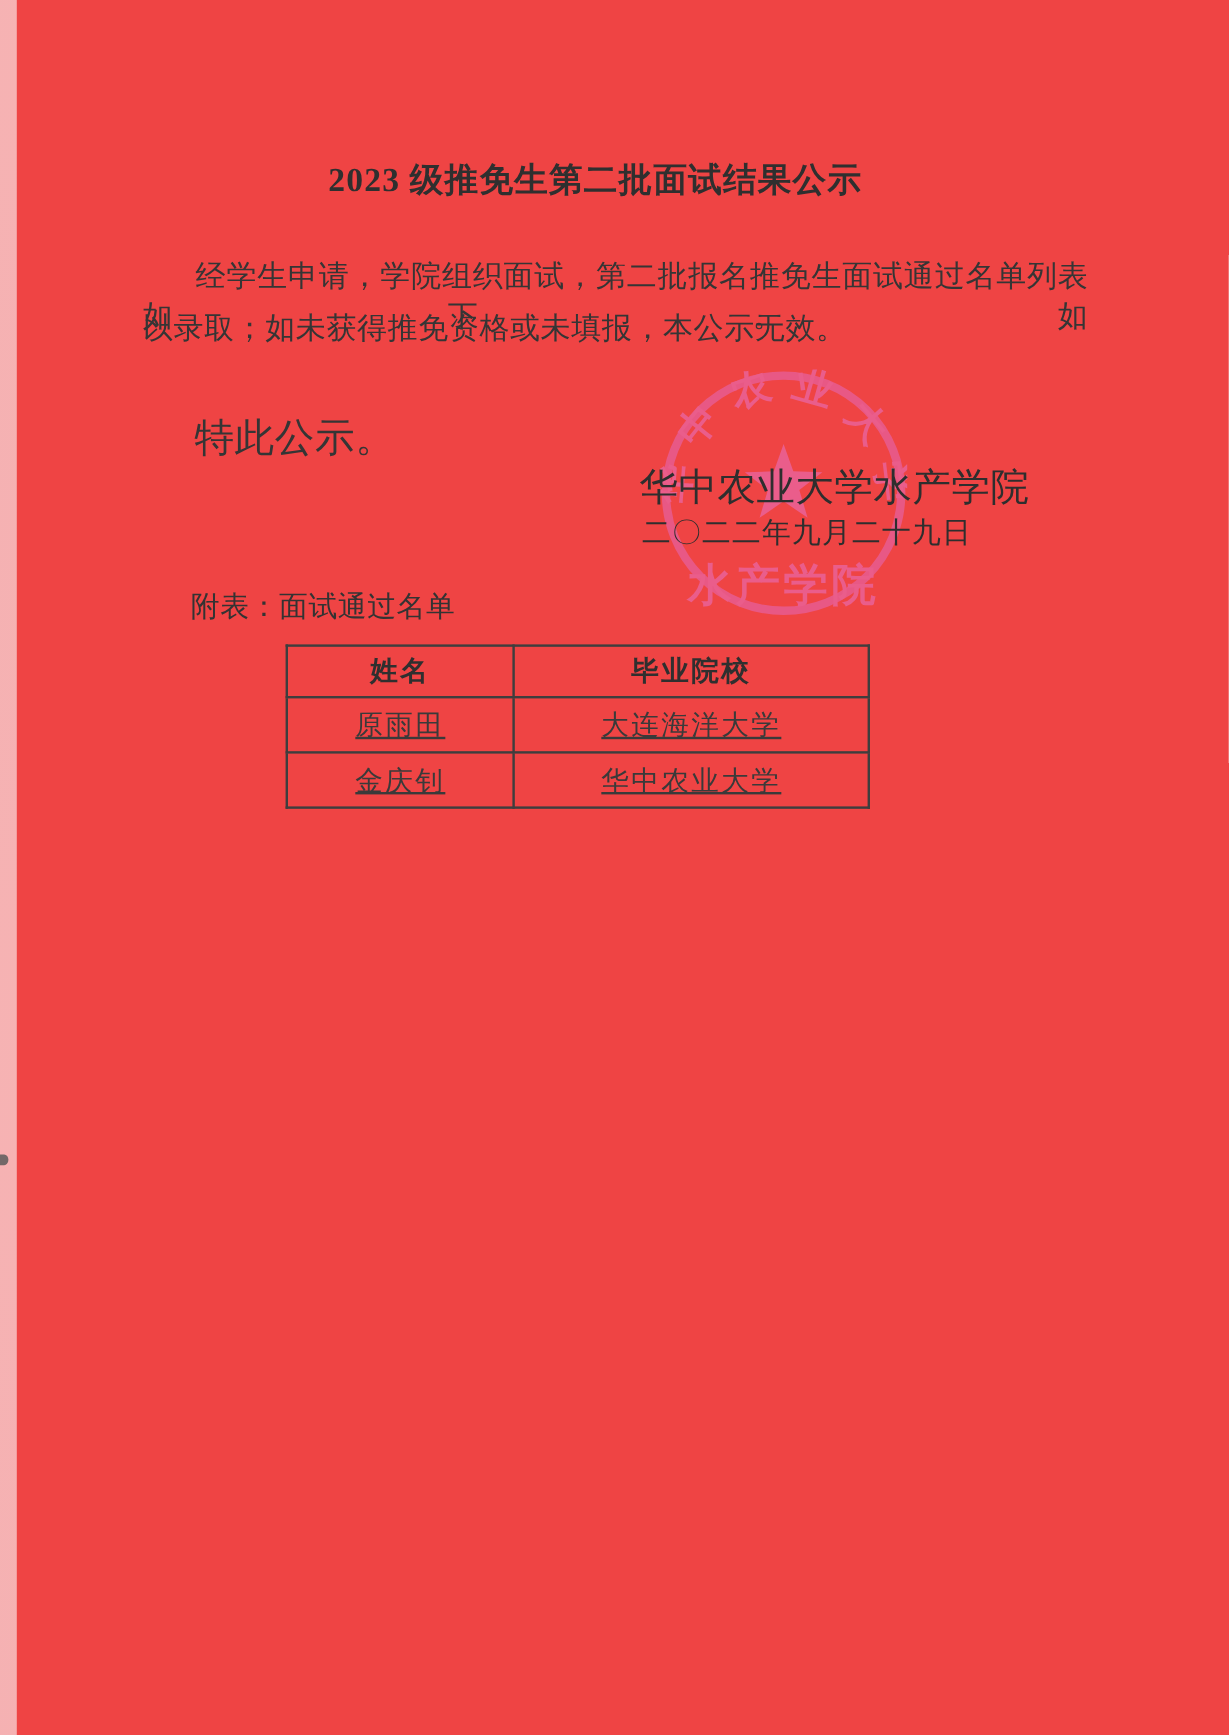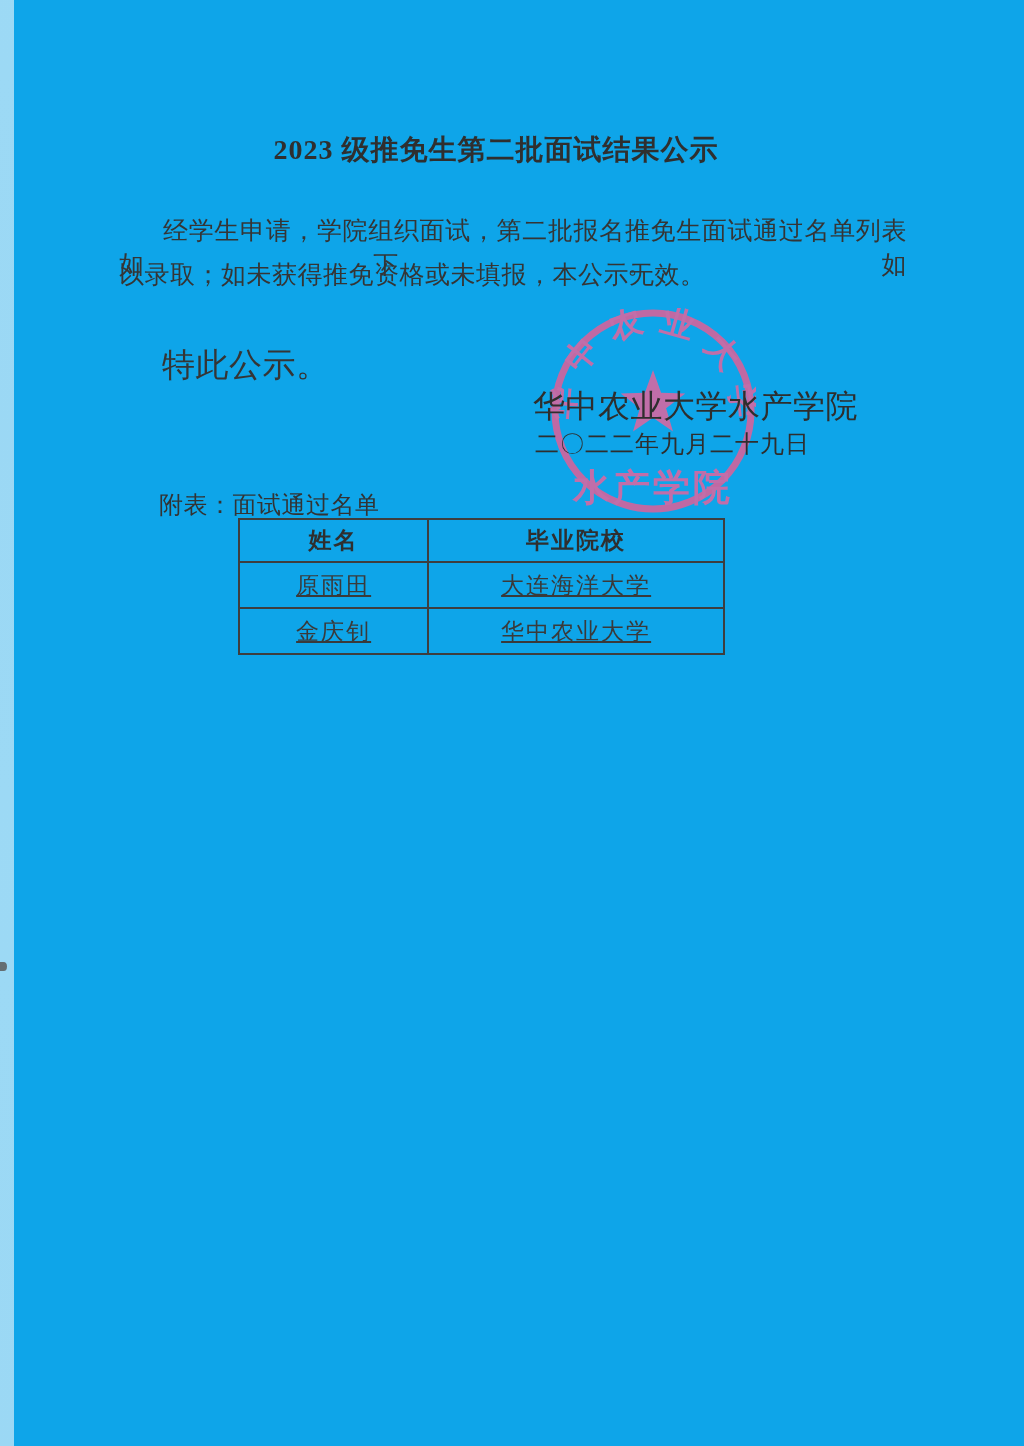--- a/index.html
+++ b/index.html
@@ -5,21 +5,21 @@
   * { margin: 0; padding: 0; box-sizing: border-box; }
   html, body { width: 1024px; height: 1446px; }
   body {
     background: #f4f4f4;
     font-family: "Liberation Serif", "DejaVu Serif", serif;
   }
   .page {
     position: relative;
     width: 1024px;
     height: 1446px;
-    background: #0ea5e9;
+    background: #ef4444;
     color: #373737;
     overflow: hidden;
   }
   
   .page::before {
     content: "";
     position: absolute;
     left: 0; top: 0;
     width: 14px; height: 100%;
     background: linear-gradient(#fbfcfd, #f9fafc 30%, #fbfcfd 60%, #f9fafc);
@@ -83,21 +83,21 @@
   }
   .attachment-label {
     position: absolute;
     left: 159px; top: 489px;
     font-size: 24px;
     letter-spacing: 0.5px;
     color: #333333;
   }
   table.result-table {
     position: absolute;
-    left: 238px; top: 518px;
+    left: 238px; top: 537px;
     width: 487px;
     border-collapse: collapse;
     font-size: 23px;
     color: #3a3a3a;
   }
   .result-table th, .result-table td {
     border: 2px solid #3e3e3e;
     text-align: center;
     vertical-align: middle;
     letter-spacing: 2px;

